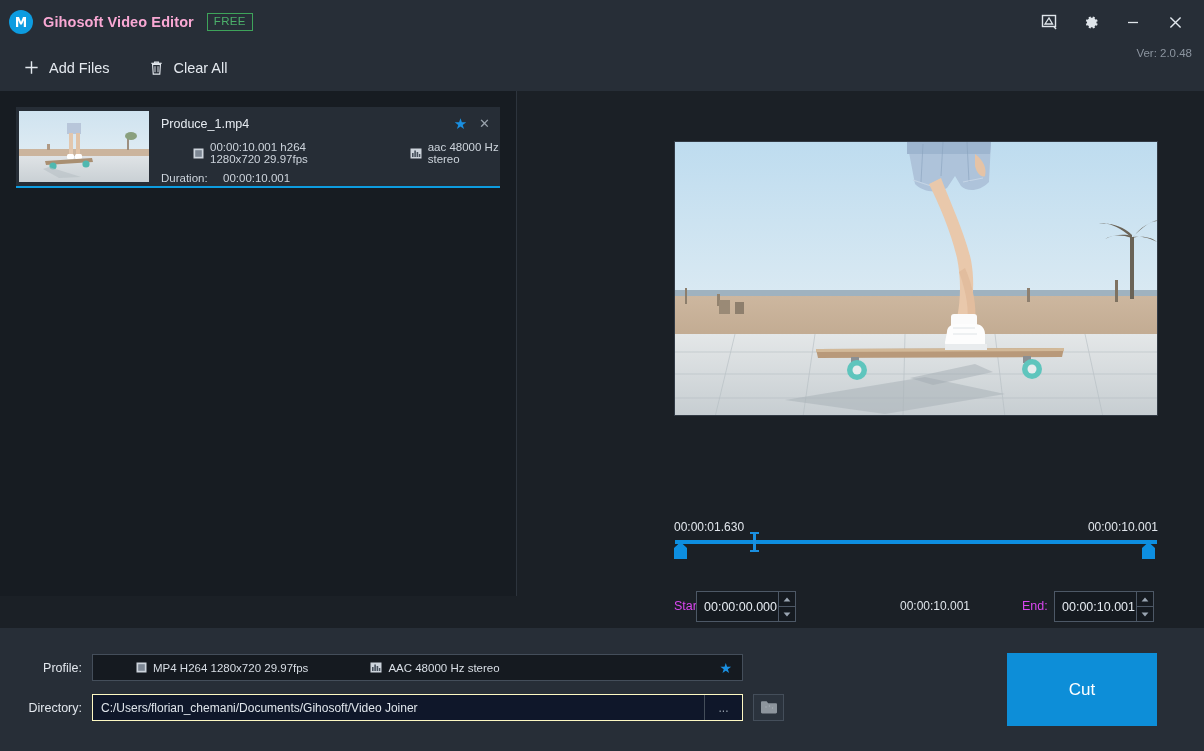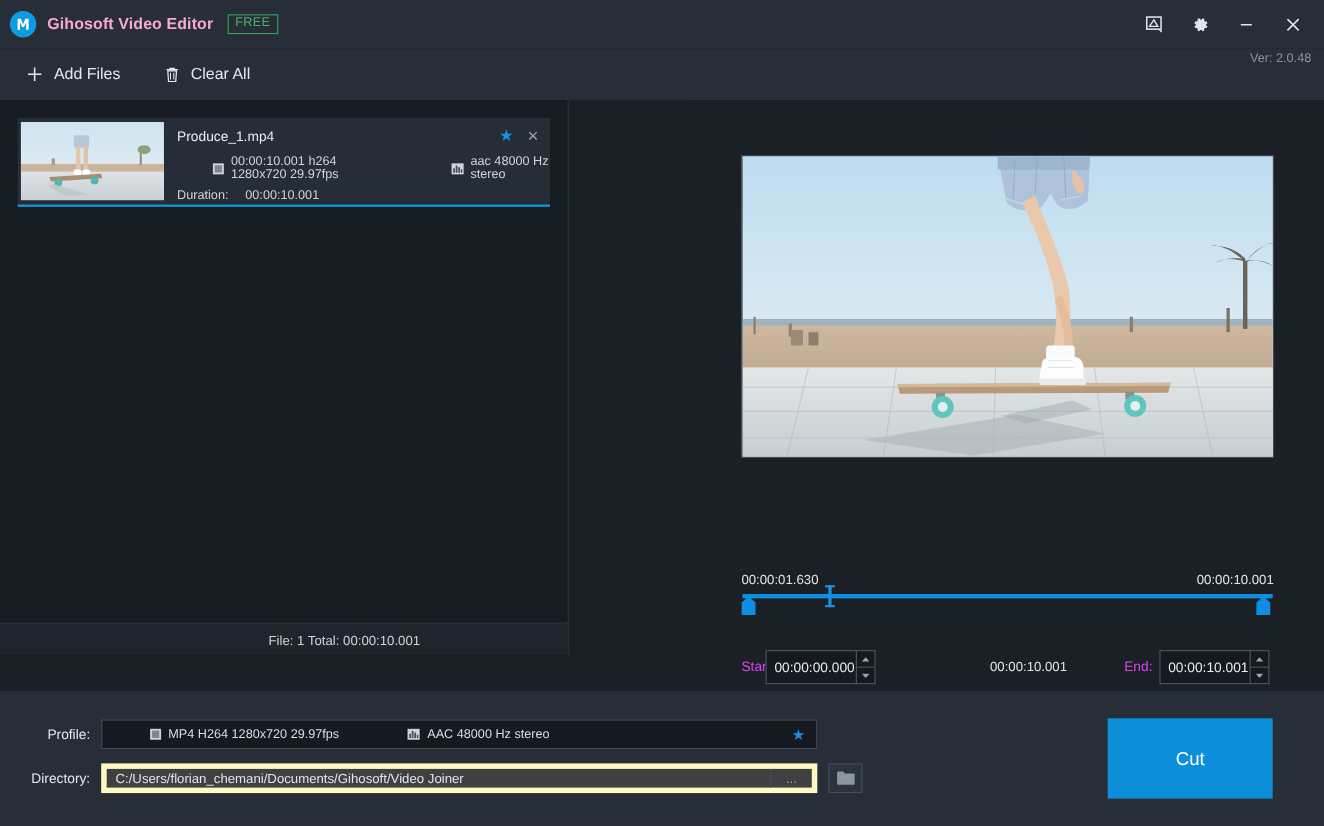--- a/index.html
+++ b/index.html
@@ -240,22 +240,22 @@
     font-size: 11.5px; color: #d8dee5;
   }
   .profile-box .meta-seg.audio { margin-left: 30px; }
   .profile-star {
     position: absolute; right: 10px; top: 50%; transform: translateY(-50%);
     color: #1a8fe0; font-size: 14px; line-height: 1;
   }
   .dir-row { top: 66px; }
   .dir-box {
     width: 651px; height: 27px;
-    border: 5px solid #fef9c3;
-    background: #404040;
+    border: 1px solid #fef9c3;
+    background: #0f172a;
     display: flex; align-items: stretch;
   }
   .dir-box input {
     flex: 1; min-width: 0;
     background: transparent; border: none; outline: none;
     color: #dfe5eb; font-size: 12px;
     font-family: "Liberation Sans", sans-serif;
     padding-left: 8px;
   }
   .dots-btn {
@@ -420,23 +420,20 @@
           <span>00:00:10.001</span>
         </div>
       </div>
 
       <div class="row-actions">
         <span class="star">★</span>
         <span class="row-close">✕</span>
       </div>
     </div>
 
-    <div class="status-bar">
-      <span>File: 1  Total: 00:00:10.001</span>
-    </div>
   </div>
 
   <div class="right-panel">
 
     <div class="video-box">
       <svg width="484" height="275" viewBox="0 0 484 275">
         <defs>
           <linearGradient id="sky" x1="0" y1="0" x2="0" y2="1">
             <stop offset="0" stop-color="#bedcef"></stop>
             <stop offset="0.75" stop-color="#e3eef4"></stop>

